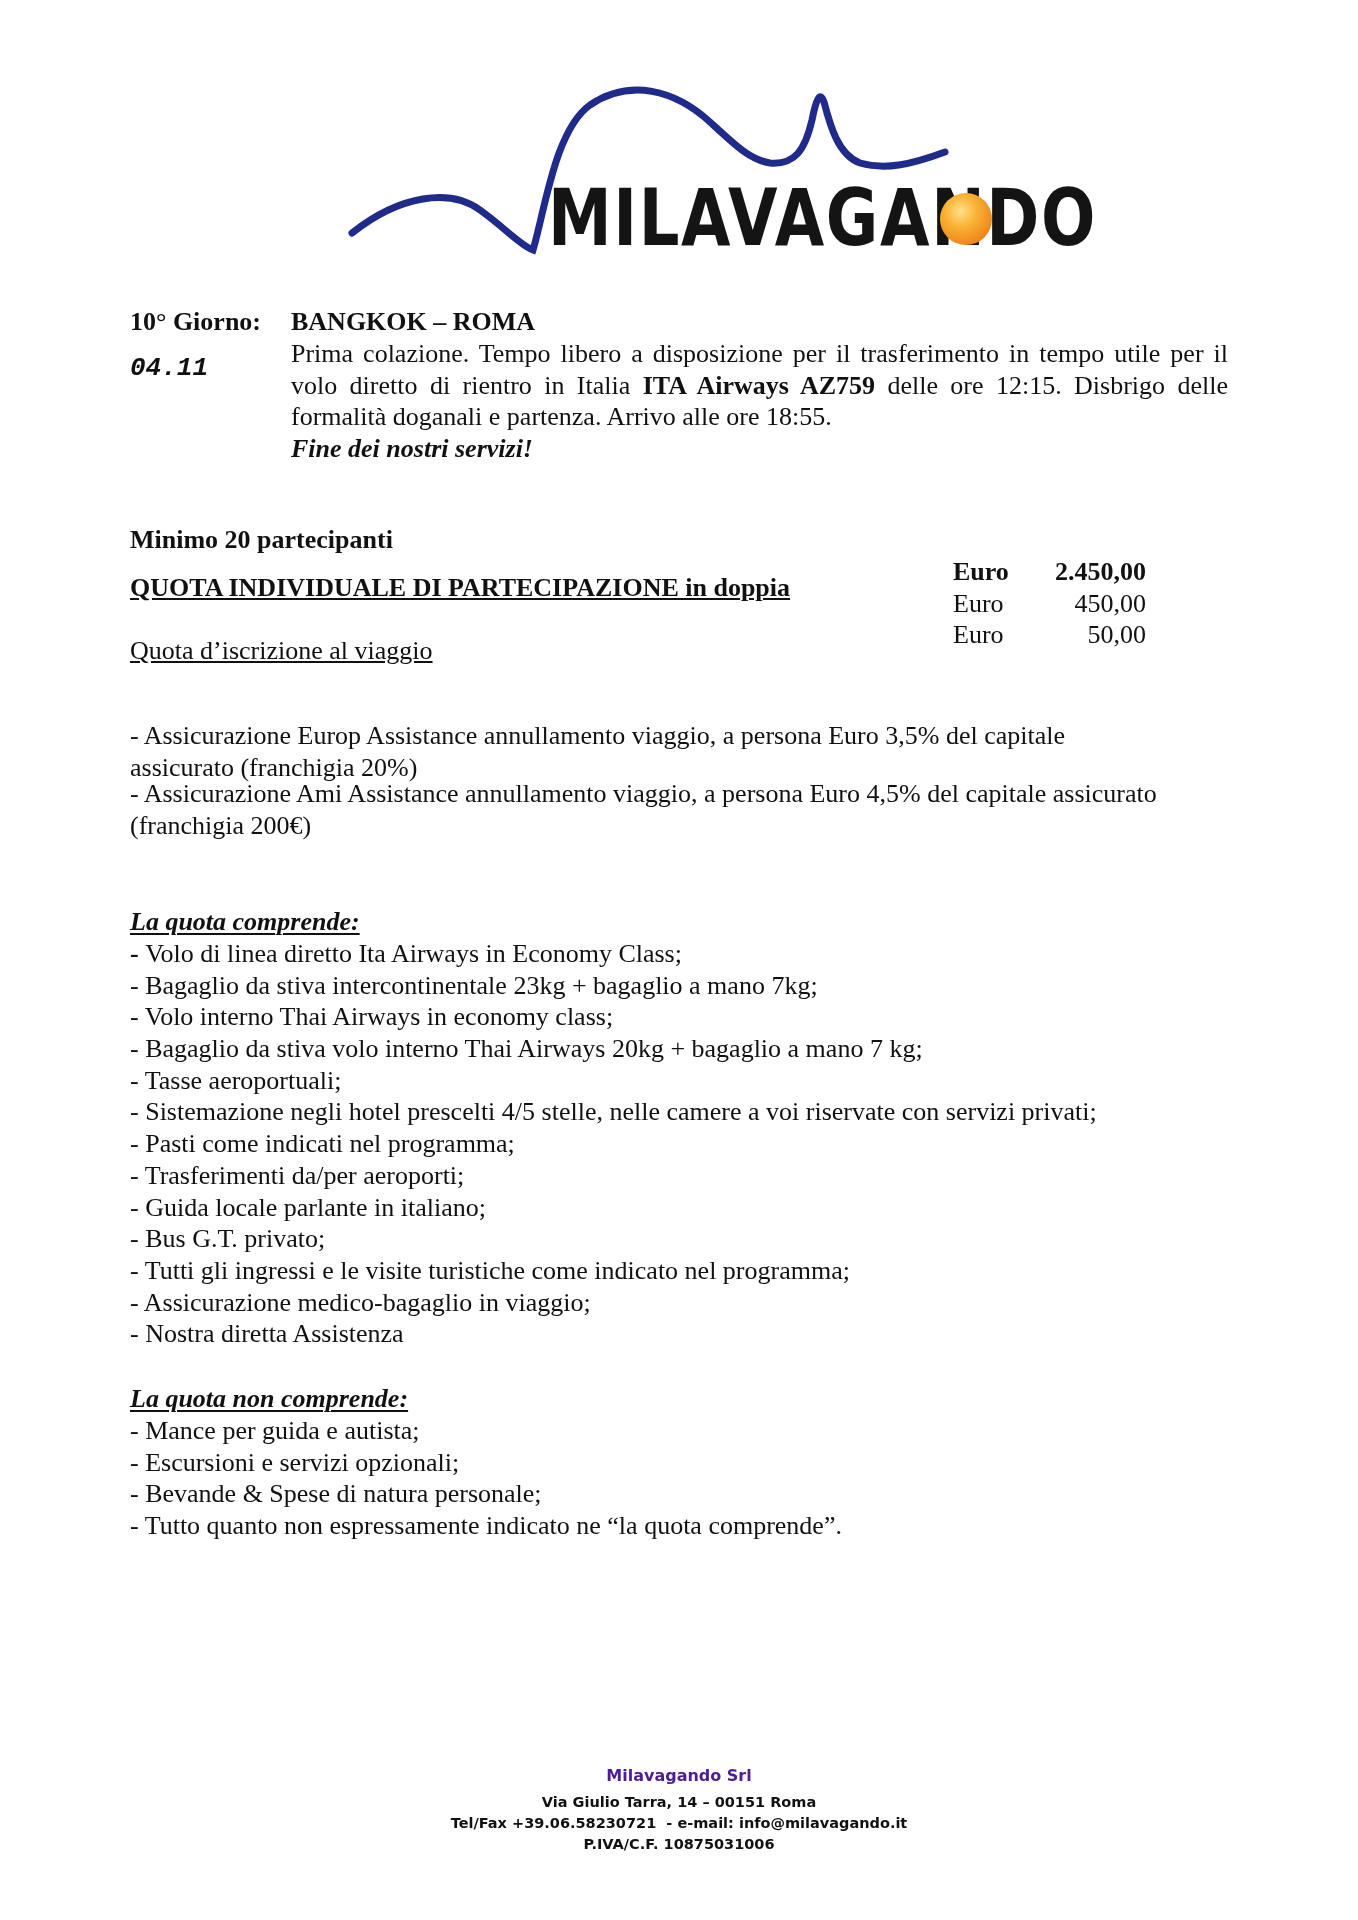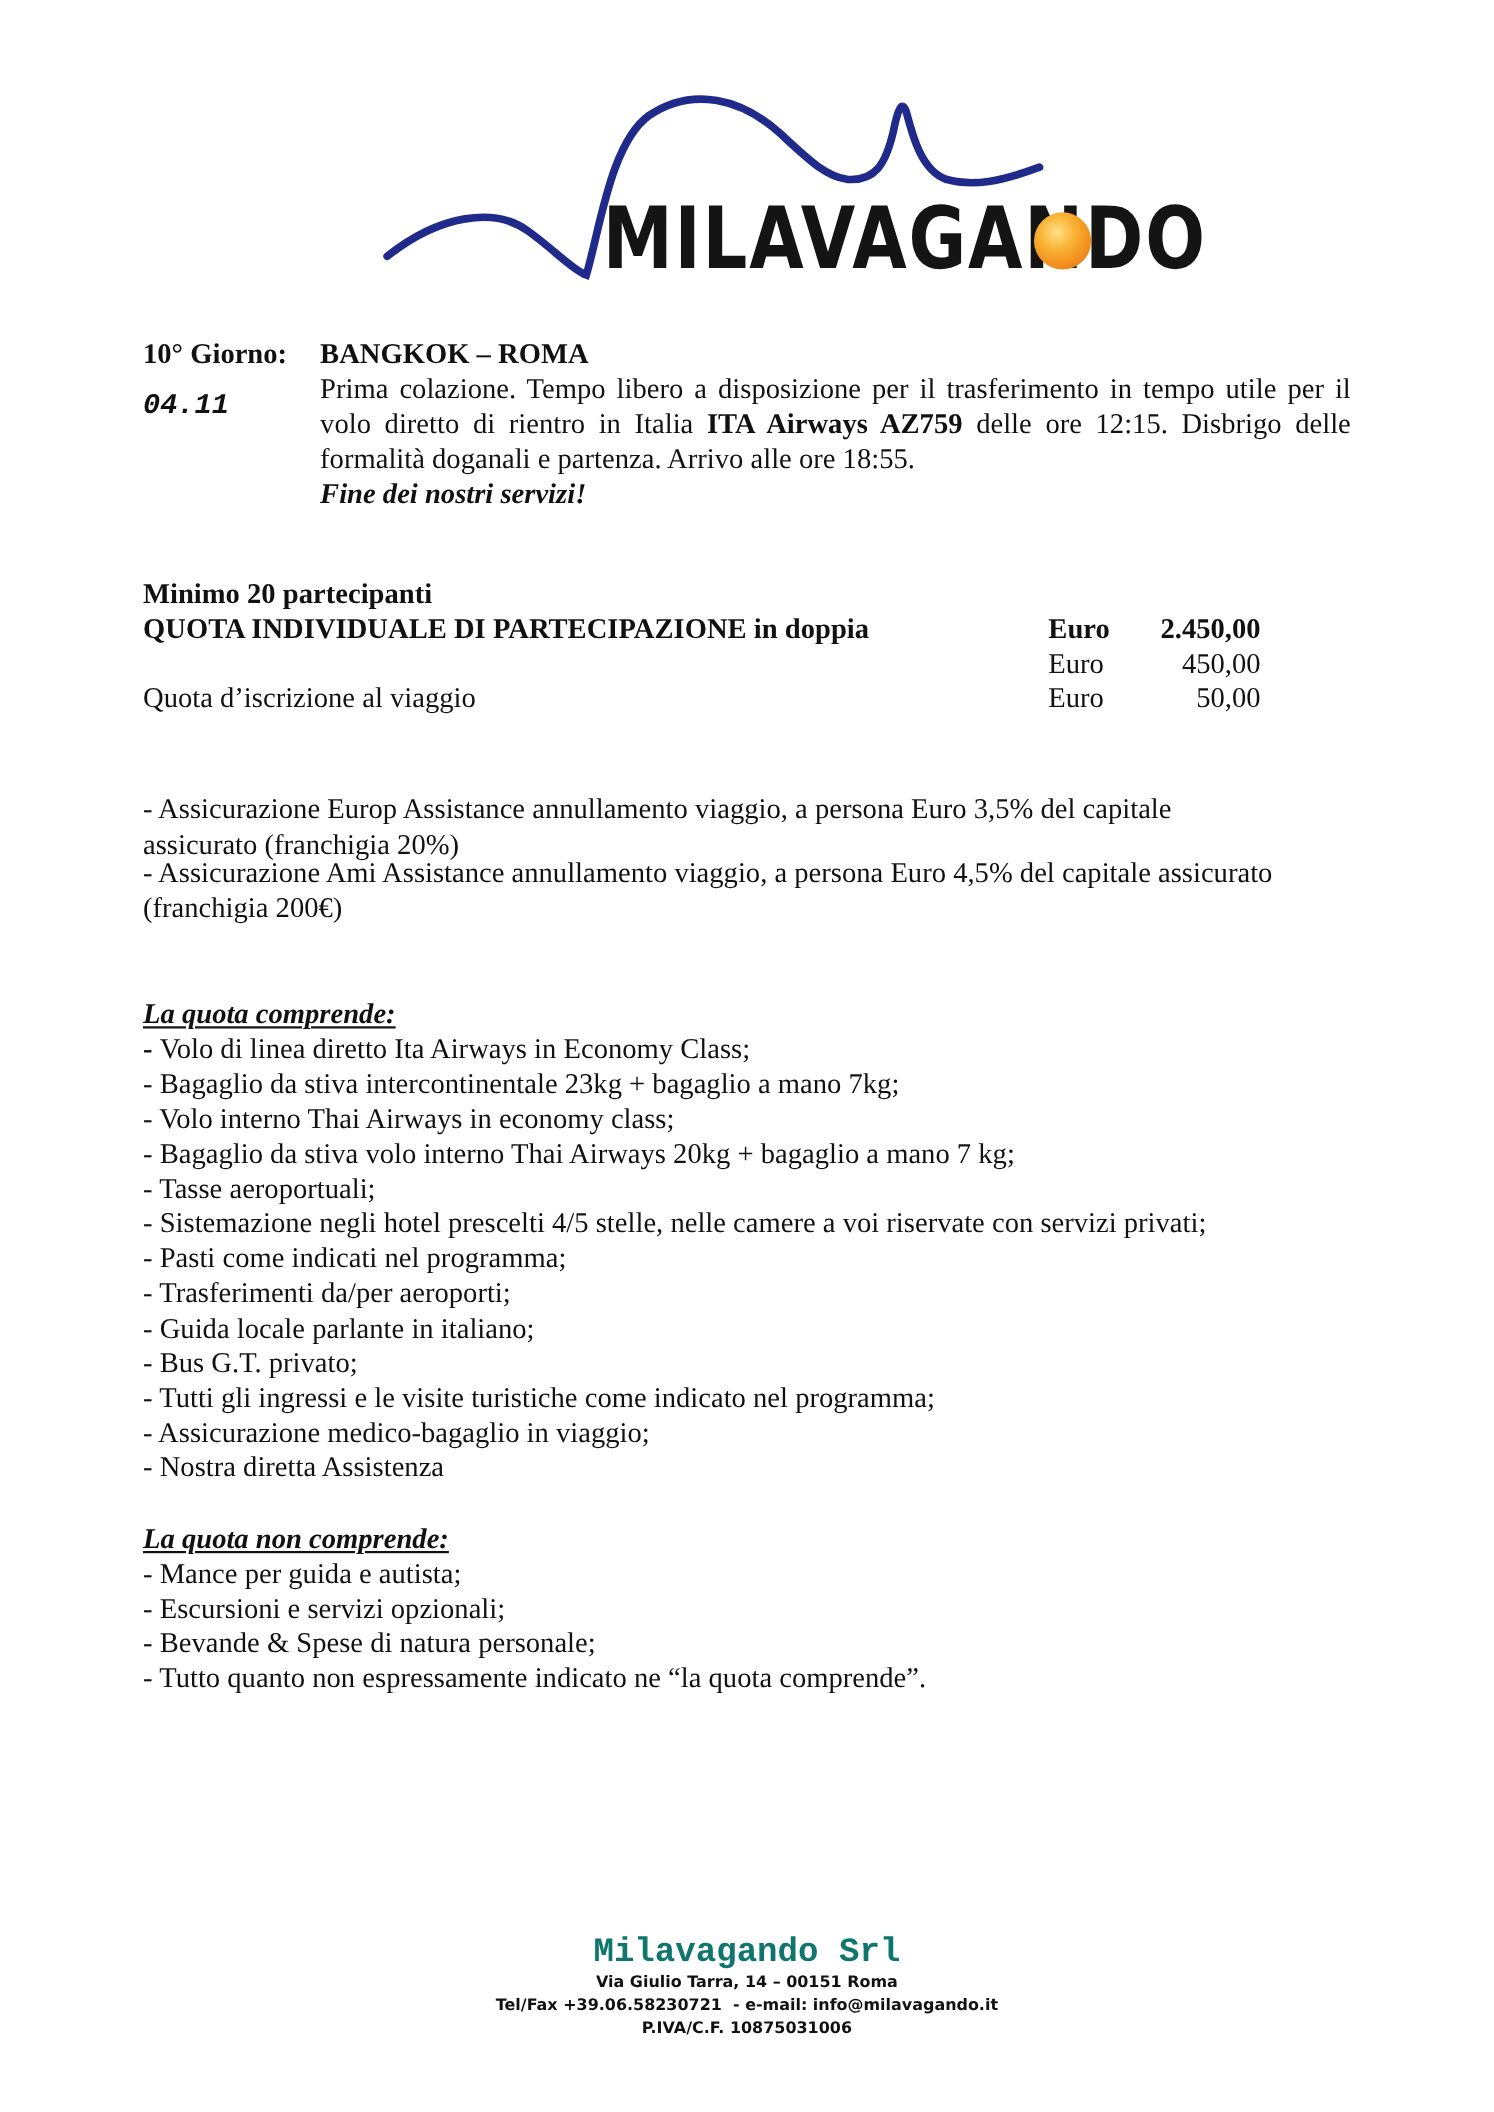--- a/index.html
+++ b/index.html
@@ -33,36 +33,36 @@
     #day-date { left: 130px; top: 352px; font-family: Liberation Mono, monospace; }
     #day-title { left: 291px; top: 306px; text-align: center; }
     #day-para {
       position: absolute; left: 291px; top: 338px; width: 937px;
       text-align: justify; line-height: 31.6px;
     }
     #day-para p { margin: 0; }
 
     
     .price-row { position: absolute; left: 130px; width: 1020px; height: 32px; line-height: 32px; white-space: nowrap; }
-    .price-row .label { position: absolute; left: 0; top: 0; }
+    .price-row .label { position: absolute; left: 0; top: 16px; text-decoration: underline; }
     .price-row .cur { position: absolute; left: 823px; top: 0; }
     .price-row .amt { position: absolute; right: 4px; top: 0; text-align: right; }
 
     
     .ins { position: absolute; left: 130px; width: 1110px; line-height: 31.6px; }
 
     
     .list { position: absolute; left: 130px; margin: 0; padding: 0; list-style: none; }
     .list li { line-height: 31.7px; height: 31.7px; white-space: nowrap; }
     .list-head { position: absolute; left: 130px; line-height: 32px; white-space: nowrap; font-style: italic; }
 
     
     #footer { position: absolute; left: 0; width: 1358px; top: 1760px; text-align: center;
       font-family: "DejaVu Sans", sans-serif; font-weight: bold; color: #111; }
-    #footer .company { font-size: 31px; color: #0f766e; line-height: 32px; font-family: Liberation Mono, monospace; }
+    #footer .company { font-size: 16px; color: #4c1d95; line-height: 32px; }
     #footer .fl { font-size: 14.5px; line-height: 21px; }
   </style>
 </head>
 <body>
 
 <div id="logo">
   <svg width="700" height="230" viewBox="0 0 700 230" style="position:absolute;left:0;top:0;">
     <path d="M12 173 C 60 135, 110 128, 140 150 C 165 168, 180 185, 193 190 C 205 150, 215 70, 250 45 C 290 18, 335 30, 370 62 C 395 85, 410 100, 430 103 C 455 105, 465 90, 472 60 C 476 40, 480 30, 484 42 C 490 65, 498 95, 520 103 C 545 110, 570 105, 605 92" fill="none" stroke="#1f2a8a" stroke-width="7" stroke-linecap="round"></path>
   </svg>
   <div id="logo-text">MILAVAGANDO</div>

